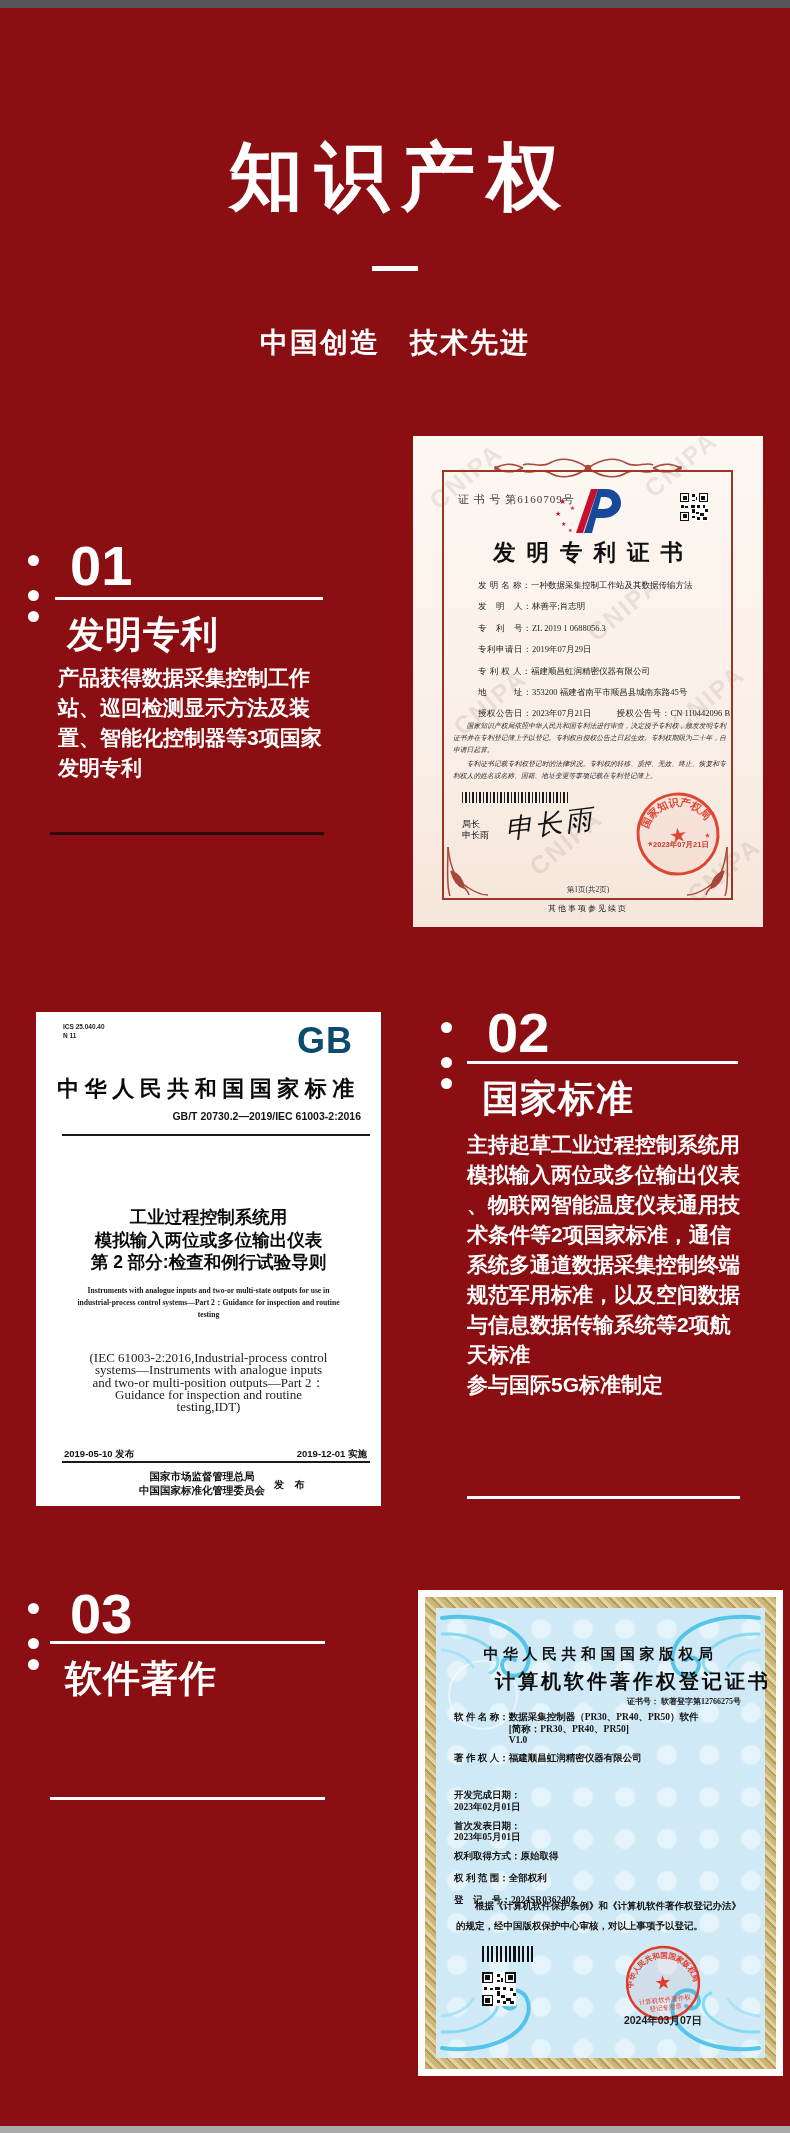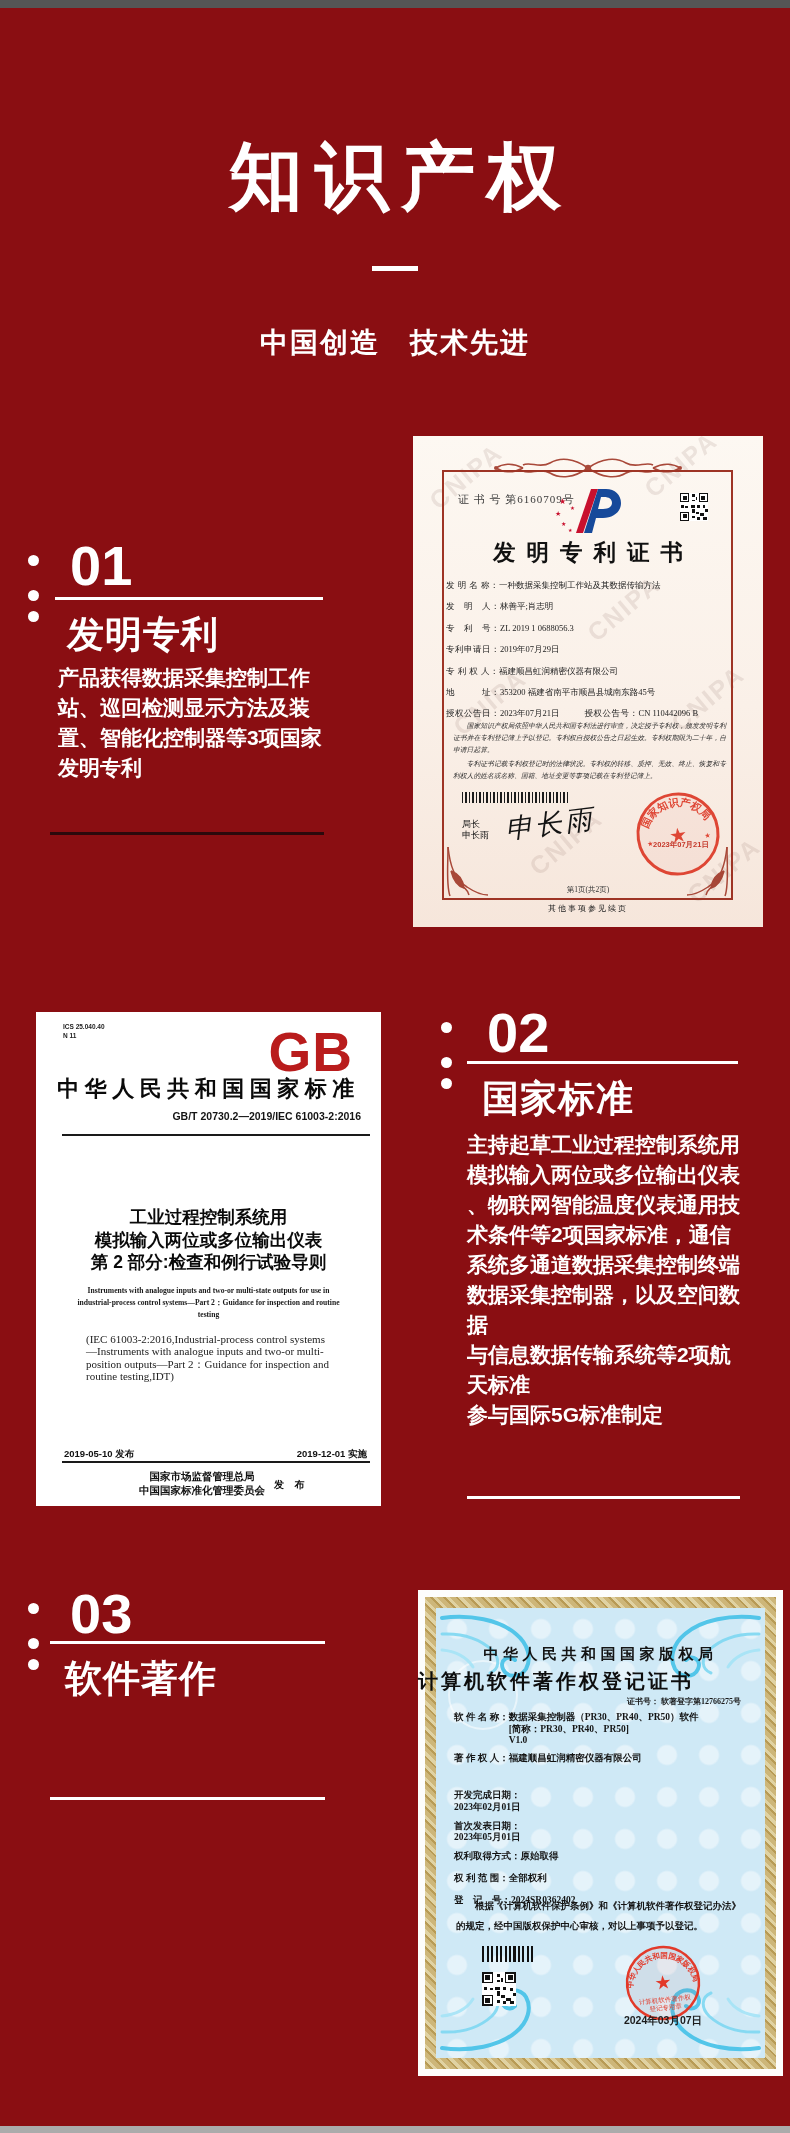--- a/index.html
+++ b/index.html
@@ -26,63 +26,63 @@
   .sec-body{color:#fff;font-size:21px;font-weight:600;line-height:30px;white-space:pre-line;}
 
   
   .cert1{left:413px;top:428px;width:350px;height:491px;background:linear-gradient(180deg,#fdf8f2 0%,#faf0e8 55%,#f6e6db 100%);}
   .cert1-frame{position:absolute;left:29px;right:30px;top:34px;bottom:27px;border:2px solid var(--frame-red,#9e3425);}
   .wm{position:absolute;font-size:25px;font-weight:700;color:rgba(135,100,90,.14);transform:rotate(-40deg);letter-spacing:2px;}
   .c1-certno{left:45px;top:56px;font-size:11px;color:#3a3a3a;font-family:"Liberation Serif",serif;letter-spacing:1px;}
   .c1-logo{left:50%;transform:translateX(-50%);top:52px;}
   .c1-qr{left:267px;top:57px;}
   .c1-title{left:0;right:0;top:101px;text-align:center;font-family:"Liberation Serif",serif;font-weight:700;font-size:22.5px;color:#111;letter-spacing:11px;padding-left:11px;}
-  .c1-rows{left:33px;top:139px;width:268px;font-family:"Liberation Serif",serif;font-size:8.5px;color:#222;text-align:right;}
+  .c1-rows{left:65px;top:139px;width:268px;font-family:"Liberation Serif",serif;font-size:8.5px;color:#222;text-align:right;}
   .p-row{display:flex;line-height:21.4px;white-space:pre;}
   .p-row .pl{letter-spacing:.5px;}
   .p-row .pl2{margin-left:25px;}
   .c1-legal{left:40px;top:284px;width:273px;font-family:"Liberation Serif",serif;font-style:italic;font-size:6.8px;line-height:12.2px;color:#2e2e2e;text-align:justify;}
   .c1-legal p{text-indent:2em;margin-bottom:1px;}
   .barcode1{left:49px;top:356px;width:106px;height:11px;background:repeating-linear-gradient(90deg,#1c1c1c 0 1.5px,transparent 1.5px 3.5px);}
   .c1-director{left:49px;top:383px;font-family:"Liberation Serif",serif;font-size:9px;color:#111;line-height:11px;white-space:pre-line;}
   .c1-sign{left:92px;top:370px;font-family:"DejaVu Serif",serif;font-style:italic;font-size:27px;color:#141414;transform:rotate(-7deg);letter-spacing:3px;}
   .c1-seal{left:221px;top:354px;transform:rotate(-8deg);opacity:.93;}
   .c1-sealdate{left:228px;top:404px;width:80px;text-align:center;font-size:7.5px;font-weight:700;color:#c5392b;}
   .c1-pageno{left:0;right:0;top:449px;text-align:center;font-size:7.5px;color:#333;font-family:"Liberation Serif",serif;}
   .c1-note{left:0;right:0;top:467px;text-align:center;font-size:8px;color:#222;font-family:"Liberation Serif",serif;letter-spacing:2px;}
   .flourish{position:absolute;opacity:.9;}
 
   
   .gbdoc{left:36px;top:1004px;width:345px;height:494px;background:#fff;color:#111;}
   .gb-ics{left:27px;top:10px;font-size:6.5px;font-weight:700;line-height:9px;white-space:pre-line;color:#222;}
-  .gb-logo{right:28px;top:8px;font-size:55px;font-weight:900;letter-spacing:1px;color:#b91c1c;font-family:"Liberation Sans",sans-serif;}
+  .gb-logo{right:28px;top:8px;font-size:36px;font-weight:900;letter-spacing:1px;color:#0c4a6e;font-family:"Liberation Sans",sans-serif;}
   .gb-head{left:0;right:0;top:62px;text-align:center;font-family:"Liberation Serif",serif;font-weight:700;font-size:22px;letter-spacing:5.5px;color:#0a0a0a;}
   .gb-no{right:20px;top:98px;font-size:10.5px;font-weight:700;color:#141414;}
   .gb-line1{left:26px;top:122px;width:308px;height:2px;background:#1a1a1a;}
   .gb-title{left:0;right:0;top:194px;text-align:center;font-size:17.5px;font-weight:800;line-height:22.5px;white-space:pre-line;color:#0a0a0a;}
   .gb-en{left:36px;top:273px;width:273px;text-align:center;font-family:"Liberation Serif",serif;font-weight:700;font-size:7.6px;line-height:12px;color:#181818;}
-  .gb-iec{left:50px;top:321px;width:245px;text-align:left;font-family:"Liberation Serif",serif;font-size:11px;line-height:12.3px;color:#222;}
+  .gb-iec{left:50px;top:340px;width:245px;text-align:center;font-family:"Liberation Serif",serif;font-size:13px;line-height:12.3px;color:#222;}
   .gb-issue{left:28px;top:436px;font-size:9.5px;font-weight:700;}
   .gb-impl{right:14px;top:436px;font-size:9.5px;font-weight:700;}
   .gb-line2{left:26px;top:449px;width:308px;height:1.5px;background:#1a1a1a;}
   .gb-issuers{left:100px;top:458px;width:132px;text-align:center;font-family:"Liberation Serif",serif;font-weight:700;font-size:10.5px;line-height:13.5px;}
   .gb-fabu{left:238px;top:466px;font-size:10px;font-weight:700;letter-spacing:4px;font-family:"Liberation Serif",serif;}
 
   
   .cert3{left:418px;top:1582px;width:365px;height:486px;background:#fdfdfc;}
   .c3-gold{position:absolute;left:7px;right:7px;top:7px;bottom:7px;
     border:11px solid var(--gold,#d2bc82);
     border-image:repeating-linear-gradient(45deg,#cdb679 0 4px,#b89b55 4px 6px,#e0d2a2 6px 9px) 11;
     box-shadow:inset 0 0 0 1px #a8905a;}
   .c3-blue{position:absolute;left:18px;right:18px;top:18px;bottom:18px;
     background-color:var(--cert-blue,#cfe9f6);
     background-image:radial-gradient(circle at 21px 21px,rgba(255,255,255,.45) 9px,rgba(255,255,255,0) 11px);
     background-size:42px 42px;}
   .c3-head{left:0;right:0;top:55px;text-align:center;font-family:"Liberation Serif",serif;font-weight:700;font-size:15px;letter-spacing:4.5px;color:#141414;}
-  .c3-title{left:0;right:4px;top:78px;text-align:left;font-family:"Liberation Serif",serif;font-weight:800;font-size:20px;letter-spacing:3px;color:#0d0d0d;}
+  .c3-title{left:0;right:12px;top:78px;text-align:right;font-family:"Liberation Serif",serif;font-weight:800;font-size:20px;letter-spacing:3px;color:#0d0d0d;}
   .c3-certno{right:42px;top:106px;font-size:8px;font-weight:700;font-family:"Liberation Serif",serif;color:#1a1a1a;}
   .c3-rows{left:36px;top:122px;width:300px;font-family:"Liberation Serif",serif;font-weight:700;font-size:9.5px;color:#141414;}
   .c3-row{display:flex;line-height:11.5px;}
   .c3-row .pl{white-space:pre;flex:none;}
   .c3-row .pv{white-space:pre-line;}
   .mb6{margin-bottom:6px;}.mb26{margin-bottom:26px;}.mb8{margin-bottom:7.5px;flex-direction:column;}.mb9{margin-bottom:10.5px;}
   .c3-statement{left:38px;top:306px;width:294px;font-family:"Liberation Serif",serif;font-weight:700;font-size:9.5px;line-height:20px;text-indent:2em;color:#141414;}
   .barcode3{left:64px;top:356px;width:53px;height:16px;background:repeating-linear-gradient(90deg,#101010 0 2px,transparent 2px 4.5px);}
   .c3-qr{left:64px;top:382px;}
   .c3-seal{left:205px;top:353px;transform:rotate(-6deg);}
@@ -254,21 +254,21 @@
   <div class="abs dot" style="left:441px;top:1049px;"></div>
   <div class="abs dot" style="left:441px;top:1070px;"></div>
   <div class="abs sec-num" style="left:487px;top:997px;">02</div>
   <div class="abs rule white" style="left:467px;top:1053px;width:271px;"></div>
   <div class="abs sec-head" style="left:482px;top:1066px;">国家标准</div>
   <div class="abs sec-body" style="left:467px;top:1122px;width:292px;">主持起草工业过程控制系统用
 模拟输入两位或多位输出仪表
 、物联网智能温度仪表通用技
 术条件等2项国家标准，通信
 系统多通道数据采集控制终端
-数据采集控制器，以及空间数据
+规范军用标准，以及空间数据
 与信息数据传输系统等2项航
 天标准
 参与国际5G标准制定</div>
   <div class="abs rule white" style="left:467px;top:1488px;width:273px;"></div>
 
   <div class="abs dot" style="left:28px;top:1595px;"></div>
   <div class="abs dot" style="left:28px;top:1630px;"></div>
   <div class="abs dot" style="left:28px;top:1651px;"></div>
   <div class="abs sec-num" style="left:70px;top:1578px;">03</div>
   <div class="abs rule white" style="left:50px;top:1633px;width:275px;"></div>

